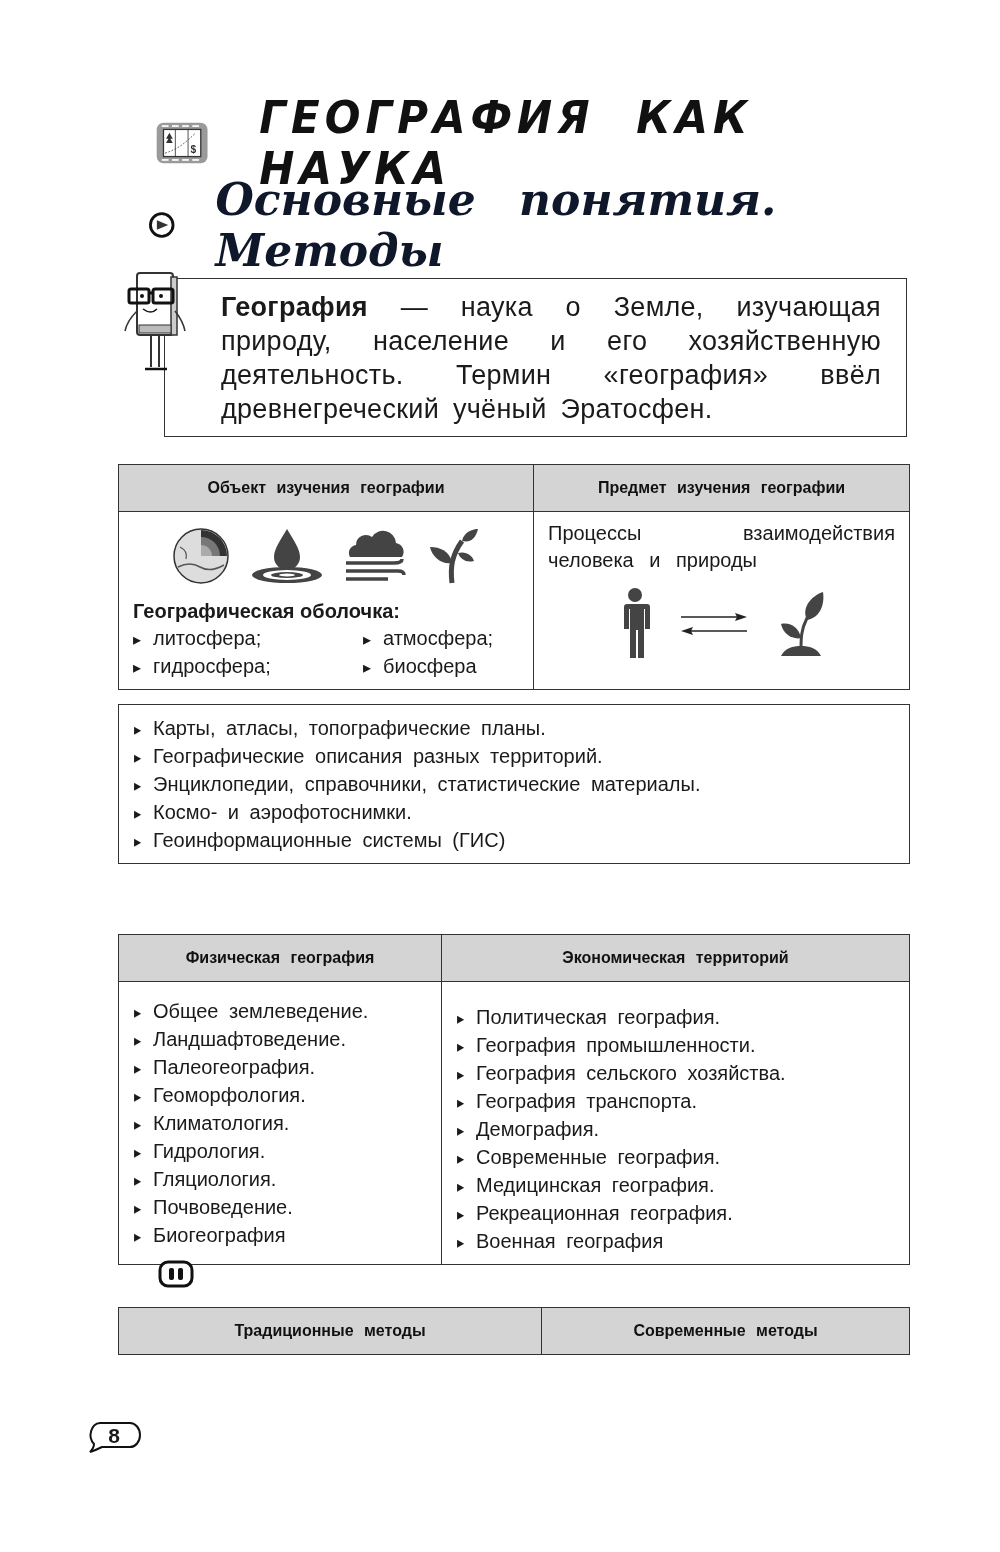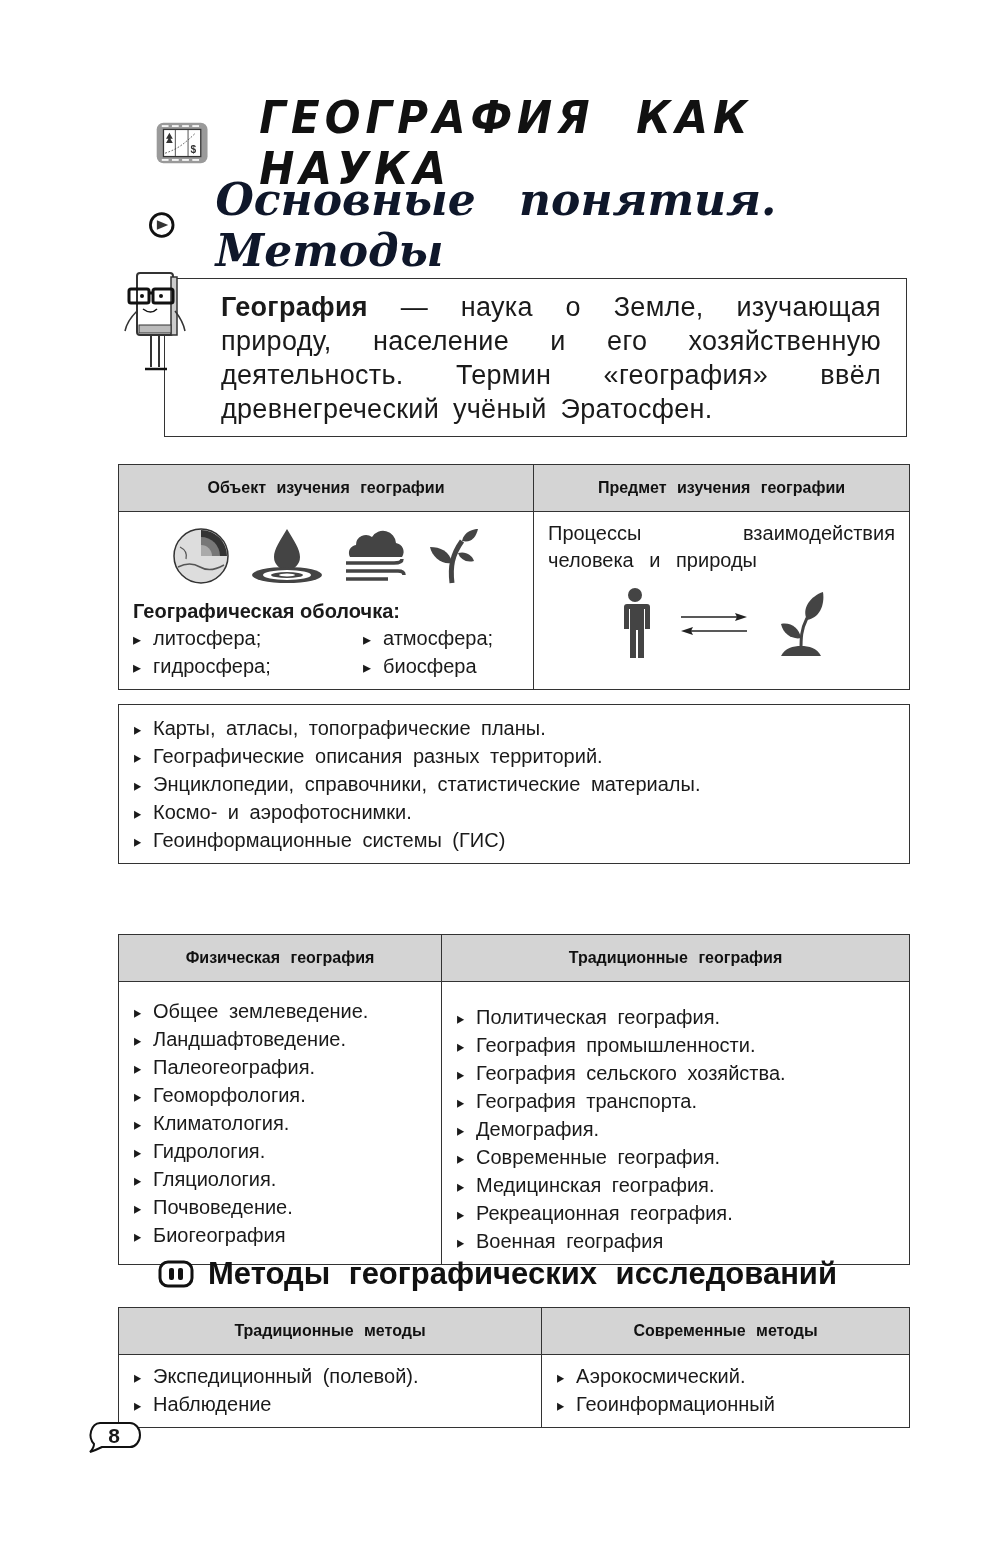--- a/index.html
+++ b/index.html
@@ -182,21 +182,21 @@
       </ul>
     </td>
   </tr>
 </tbody>
   </table>
 
 <table class="t" style="left:118px; top:934px; width:792px;">
   <tbody>
       <tr style="height:46px;">
     <th style="width:320px;">Физическая география</th>
-    <th>Традиционные география</th>
+    <th>Экономическая территорий</th>
   </tr>
   <tr style="height:262px;">
     <td style="padding-top:16px;">
       <ul class="b">
         <li>Общее землеведение.</li>
         <li>Ландшафтоведение.</li>
         <li>Палеогеография.</li>
         <li>Геоморфология.</li>
         <li>Климатология.</li>
         <li>Гидрология.</li>
@@ -221,43 +221,28 @@
   </tr>
 </tbody>
   </table>
 
 <div class="abs sec3">
   <svg width="36" height="28" viewBox="0 0 36 28">
     <rect x="2" y="2" width="32" height="24" rx="8" fill="#fff" stroke="#111" stroke-width="3"></rect>
     <rect x="11" y="8" width="5" height="12" rx="2" fill="#111"></rect>
     <rect x="20" y="8" width="5" height="12" rx="2" fill="#111"></rect>
   </svg>
-  <span class="txt">Методы географических исследований</span>
 </div>
 
 <table class="t" style="left:118px; top:1307px; width:792px;">
   <tbody>
       <tr style="height:46px;">
     <th style="width:420px;">Традиционные методы</th>
     <th>Современные методы</th>
   </tr>
-  <tr style="height:72px;">
-    <td style="padding-top:8px;">
-      <ul class="b">
-        <li>Экспедиционный (полевой).</li>
-        <li>Наблюдение</li>
-      </ul>
-    </td>
-    <td style="padding-top:8px;">
-      <ul class="b">
-        <li>Аэрокосмический.</li>
-        <li>Геоинформационный</li>
-      </ul>
-    </td>
-  </tr>
 </tbody>
   </table>
 
 <div class="abs pagenum">
   <svg width="56" height="34" viewBox="0 0 56 34" style="position:absolute;left:0;top:0;">
     <path d="M14 3 H44 A10 12 0 0 1 44 27 H16 Q10 30 4 32 Q8 28 8 24 A10 12 0 0 1 14 3 Z" fill="#fff" stroke="#111" stroke-width="2"></path>
   </svg>
   <span class="n">8</span>
 </div>
 

